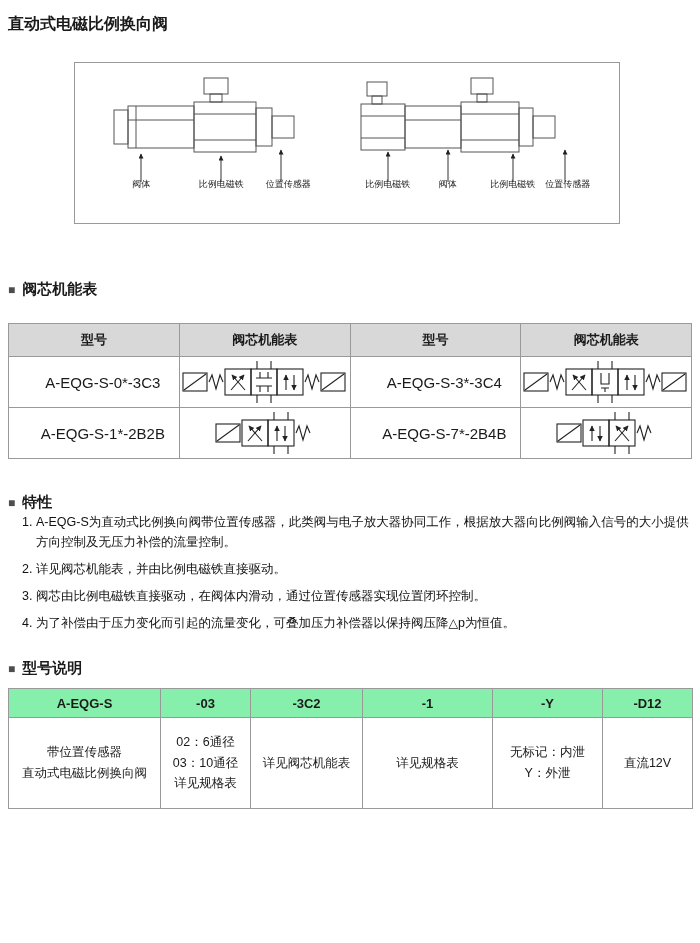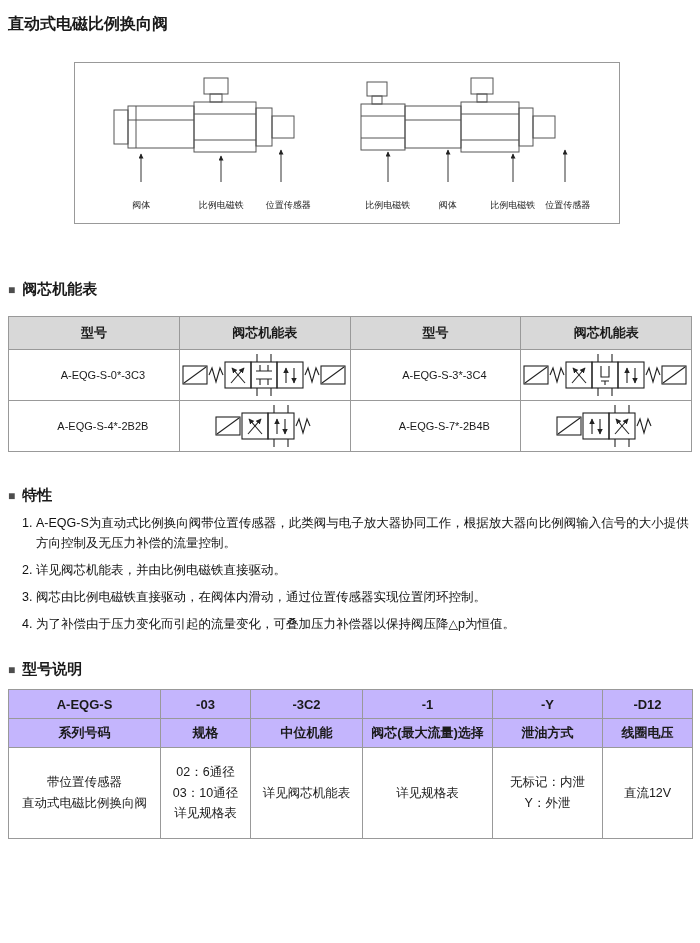--- a/index.html
+++ b/index.html
@@ -7,42 +7,42 @@
   .page{position:relative;width:684px;padding:12px 8px 0 8px;}
 
   .title{font-size:16px;font-weight:bold;line-height:1.5;}
 
   .figure-box{width:544px;height:160px;border:1px solid #999;margin:26px 0 0 66px;
               display:flex;justify-content:space-evenly;align-items:center;}
   .fig-wrap{position:relative;height:138px;}
   .fig-wrap.left{width:235px;}
   .fig-wrap.right{width:245px;}
   .fig-wrap svg{position:absolute;top:0;left:0;overflow:visible;}
-  .fig-label{position:absolute;top:125px;transform:translateX(-50%);font-size:9px;
+  .fig-label{position:absolute;top:104px;transform:translateX(-50%);font-size:9px;
              white-space:nowrap;color:#222;}
 
   .sec{display:flex;align-items:center;gap:7px;font-weight:bold;font-size:15px;}
   .sec .marker{font-size:12px;color:#4d4d4d;line-height:1;}
   .sec-spool{margin-top:56px;}
   .sec-feat{margin-top:34px;}
   .sec-model{margin-top:26px;}
 
   table{border-collapse:collapse;table-layout:fixed;}
-  .spool-table{width:684px;margin-top:17px;}
+  .spool-table{width:684px;margin-top:24px;}
   .spool-table th{background:#d8d8d8;border:1px solid #999;font-size:13px;font-weight:bold;height:30px;}
   .spool-table td{border:1px solid #999;text-align:center;vertical-align:middle;}
-  .spool-table td.model{font-size:11px;height:46px;padding-left:19px;}
+  .spool-table td.model{font-size:15px;height:46px;padding-left:19px;}
   .spool-table td.sym svg{overflow:visible;display:inline-block;vertical-align:middle;}
 
-  .feat-list{margin:8px 0 0 4px;padding-left:24px;}
+  .feat-list{margin:0 0 0 4px;padding-left:24px;}
   .feat-list li{font-size:12.5px;line-height:1.6;margin-bottom:7px;color:#111;}
 
   .model-table{width:684px;margin-top:10px;}
   .model-table td{border:1px solid #999;text-align:center;vertical-align:middle;font-size:12.5px;}
-  .model-table tr.gray td{background:#c4b5fd;font-weight:bold;height:26px;font-size:13px;}
+  .model-table tr.gray td{background:#86efac;font-weight:bold;height:26px;font-size:13px;}
   .model-table tr.detail td{height:88px;}
   .model-table tr.detail div{line-height:1.65;}
 </style>
 </head>
 <body>
 
 <svg width="0" height="0" style="position:absolute" aria-hidden="true">
   <defs>
     <marker id="ah" markerWidth="7" markerHeight="6" refX="4.5" refY="2.5" orient="auto">
       <path d="M0,0 L5,2.5 L0,5 Z" fill="#222" stroke="none"></path>
@@ -274,21 +274,21 @@
       <td class="model">A-EQG-S-0*-3C3</td>
       <td class="sym"><svg width="164" height="48">
               <use href="#v3C3"></use>
             </svg></td>
       <td class="model">A-EQG-S-3*-3C4</td>
       <td class="sym"><svg width="164" height="48">
               <use href="#v3C4"></use>
             </svg></td>
     </tr>
     <tr>
-      <td class="model">A-EQG-S-4*-2B2B</td>
+      <td class="model">A-EQG-S-1*-2B2B</td>
       <td class="sym"><svg width="98" height="48">
               <use href="#v2B2B"></use>
             </svg></td>
       <td class="model">A-EQG-S-7*-2B4B</td>
       <td class="sym"><svg width="98" height="48">
               <use href="#v2B4B"></use>
             </svg></td>
     </tr>
   </tbody>
     </table>
@@ -321,28 +321,20 @@
     </colgroup>
     <tbody>
         <tr class="gray">
       <td>A-EQG-S</td>
       <td>-03</td>
       <td>-3C2</td>
       <td>-1</td>
       <td>-Y</td>
       <td>-D12</td>
     </tr>
-    <tr class="gray">
-      <td>系列号码</td>
-      <td>规格</td>
-      <td>中位机能</td>
-      <td>阀芯(最大流量)选择</td>
-      <td>泄油方式</td>
-      <td>线圈电压</td>
-    </tr>
     <tr class="detail">
       <td>
         <div>带位置传感器</div>
         <div>直动式电磁比例换向阀</div>
       </td>
       <td>
         <div>02：6通径</div>
         <div>03：10通径</div>
         <div>详见规格表</div>
       </td>

